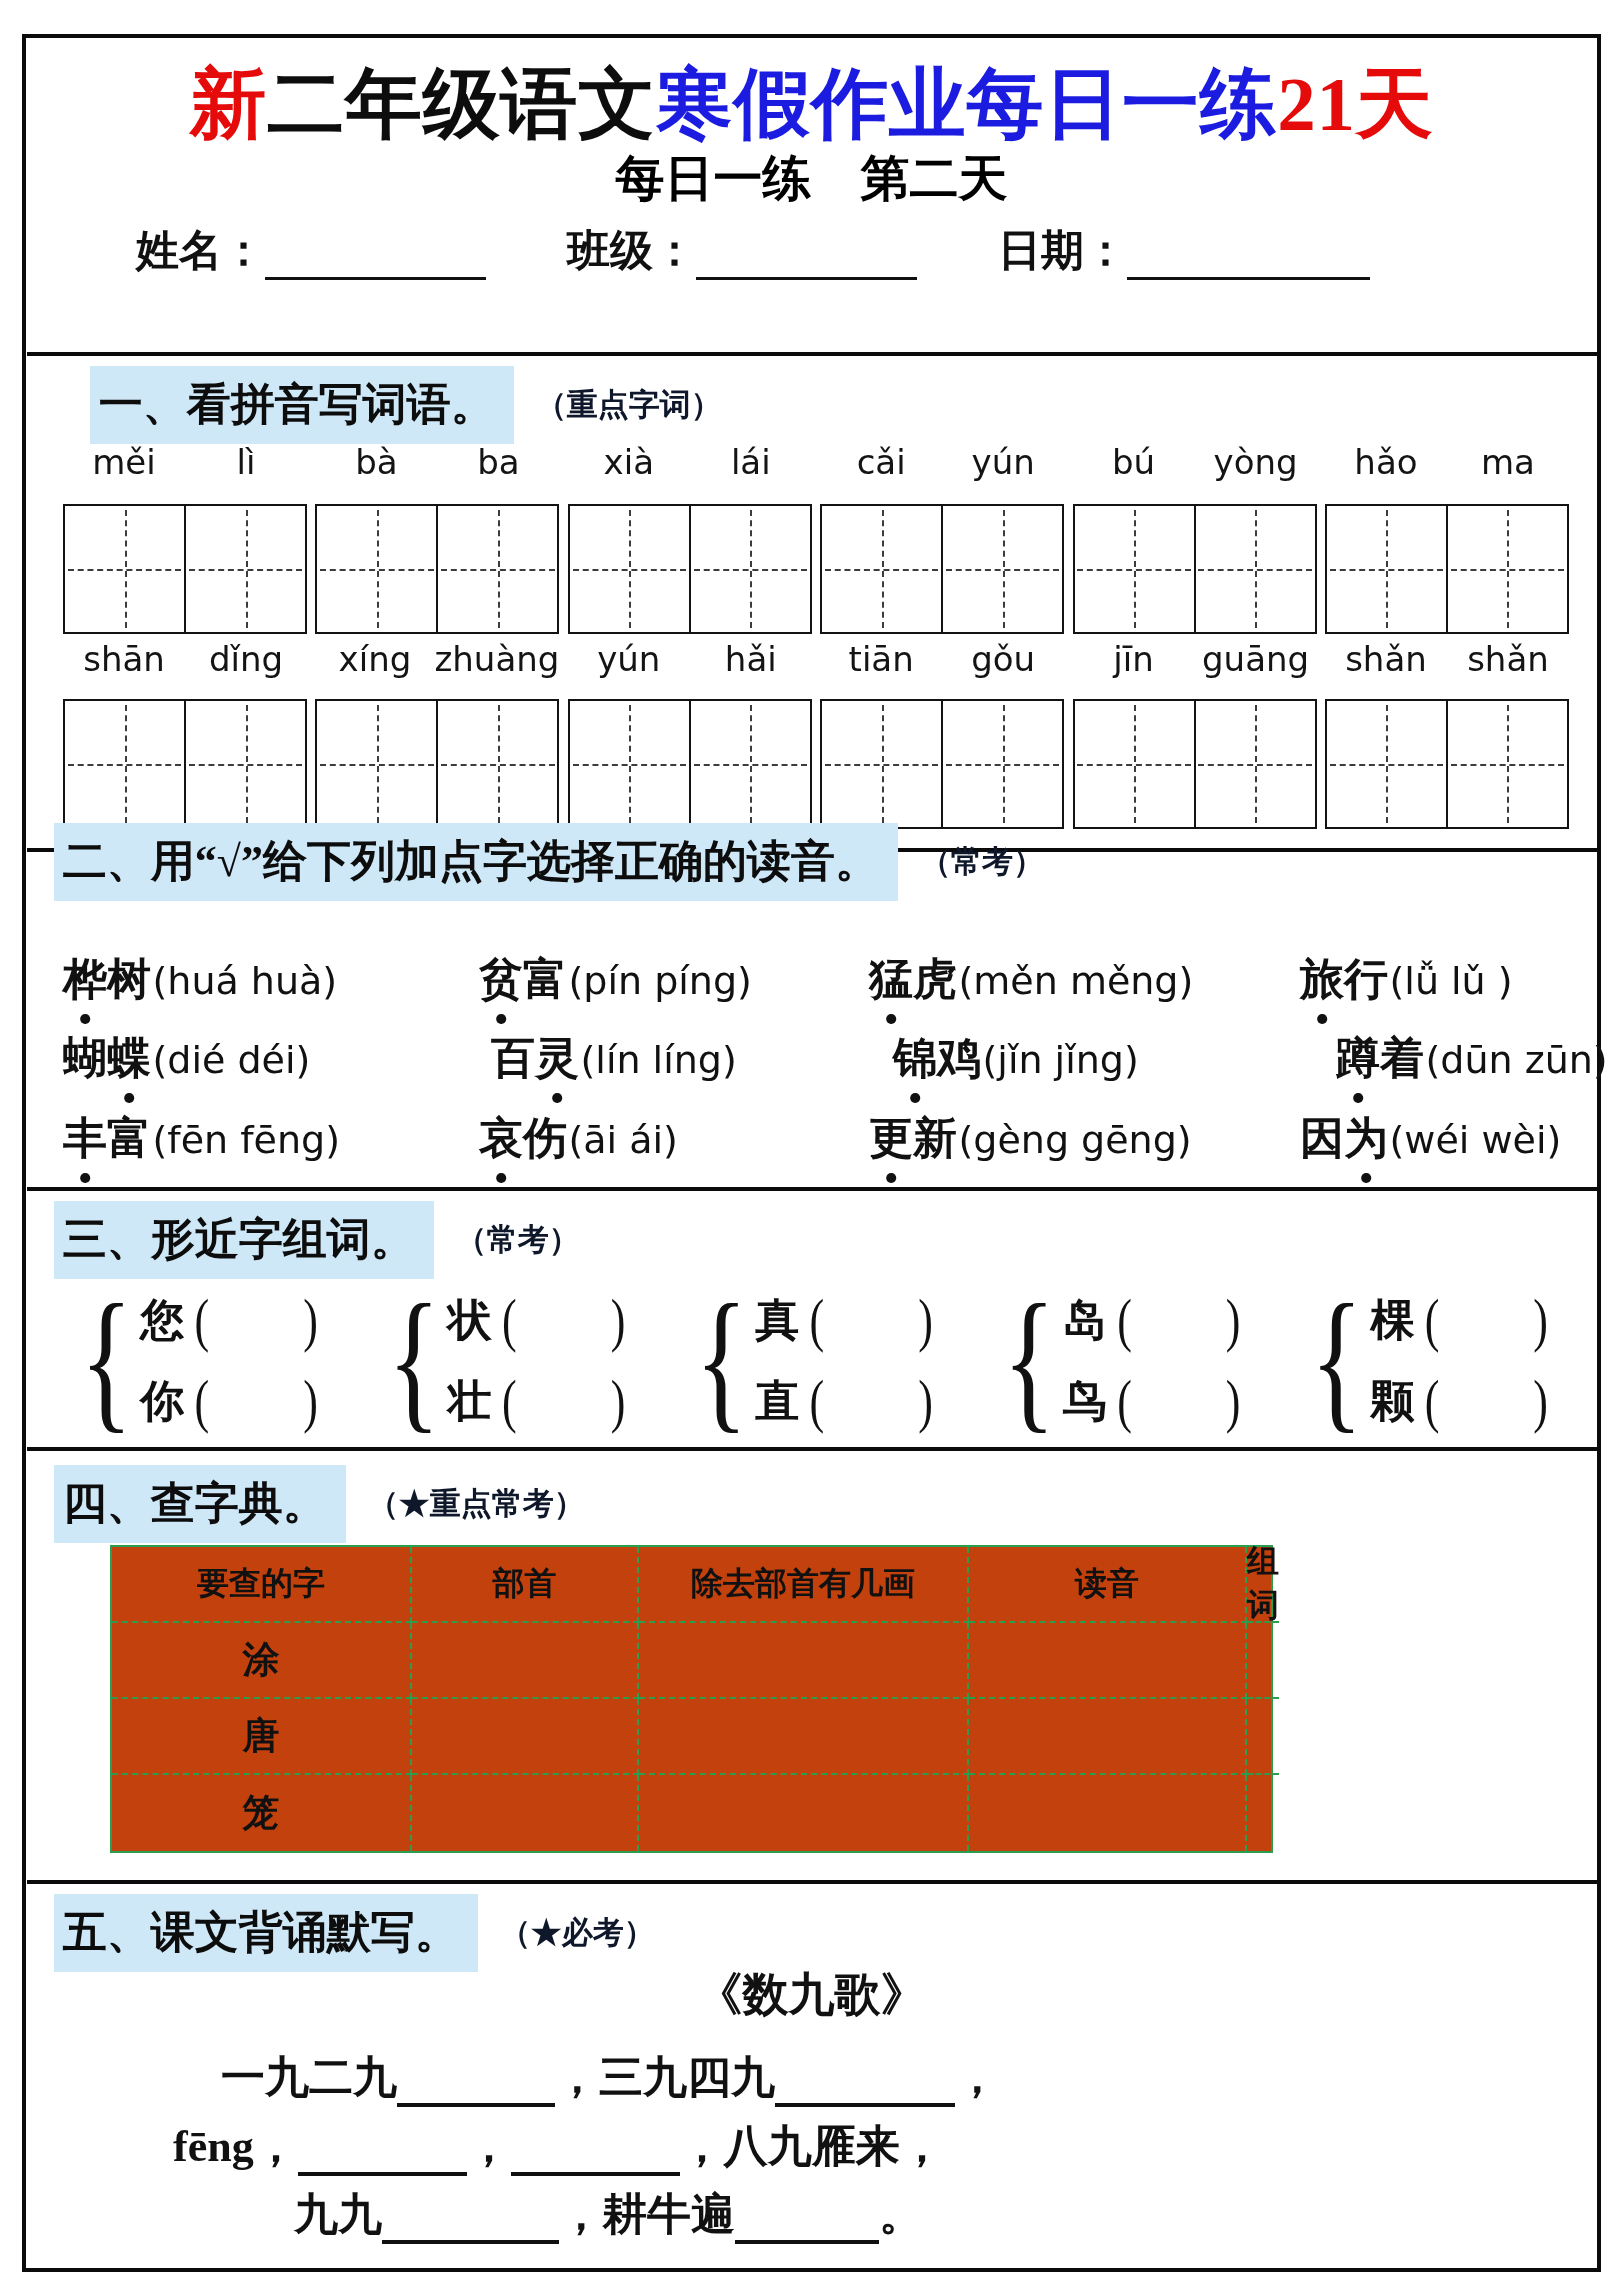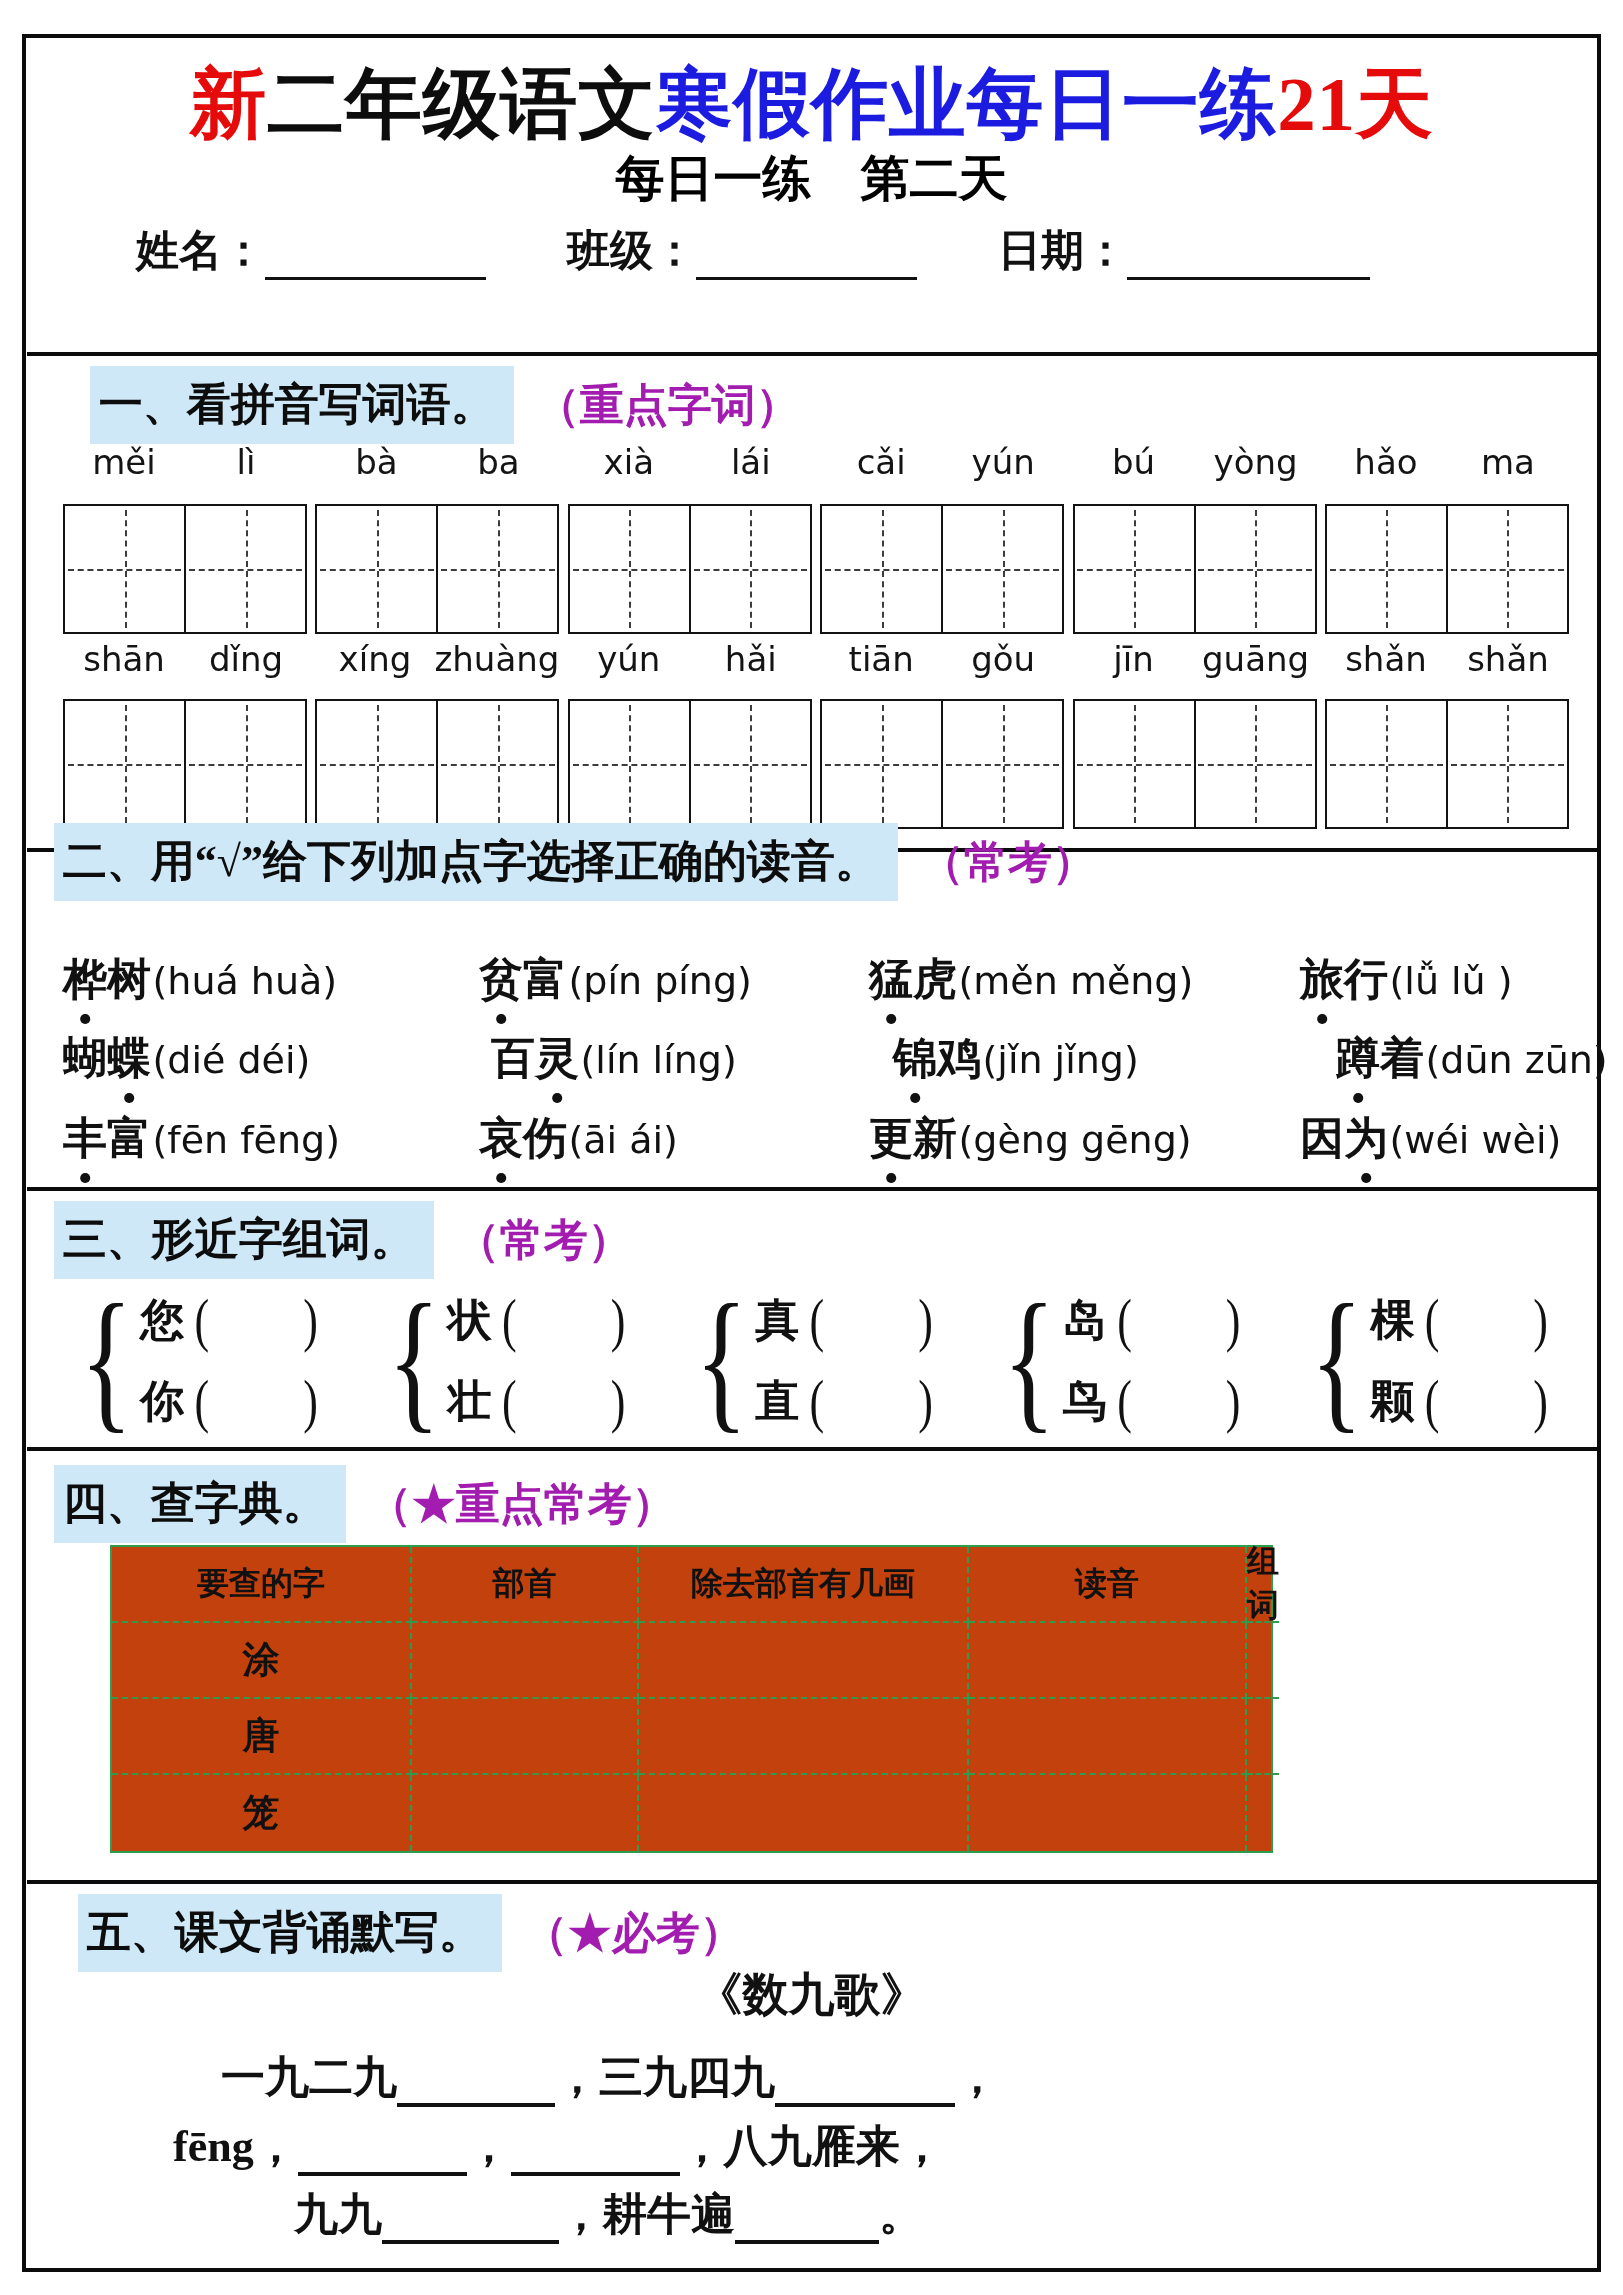--- a/index.html
+++ b/index.html
@@ -16,21 +16,21 @@
   .t-red{color:#e60b0b;} .t-black{color:#0d0d0d;} .t-blue{color:#1c1ce0;}
   .subtitle{position:absolute;top:146px;left:0;width:100%;text-align:center;
             font-size:49px;font-weight:bold;color:#000000;white-space:nowrap;}
   .info-item{position:absolute;top:222px;font-size:43px;font-weight:bold;white-space:nowrap;}
   .blankline{display:inline-block;border-bottom:3.7px solid #111;height:1em;vertical-align:bottom;}
 
   
   .sec-head{position:absolute;left:54px;display:flex;align-items:center;gap:22px;
             font-weight:bold;white-space:nowrap;}
   .hl{background:#cfe8f7;padding:8.8px 19px 10.3px 8.8px;font-size:44px;color:#0d0d0d;}
-  .tag{color:#a21caf;font-size:44px;}
+  .tag{color:#0f172a;font-size:31px;}
 
   
   .pinyin-row{position:absolute;left:63px;width:1506px;display:flex;justify-content:space-between;
               font-family:"DejaVu Sans",sans-serif;font-size:34px;color:#141414;}
   .pr-pair{width:244px;display:flex;}
   .pr-pair span{flex:1;text-align:center;white-space:nowrap;}
   .box-row{position:absolute;left:63px;width:1506px;display:flex;justify-content:space-between;}
   .box-pair{width:244px;height:130px;border:2.9px solid #131313;box-sizing:border-box;display:flex;background:#fff;}
   .tian{flex:1;position:relative;}
   .tian + .tian{border-left:2.9px solid #131313;}
@@ -358,21 +358,21 @@
 
     <div class="cell rowchar lr">笼</div>
     <div class="cell lr"></div>
     <div class="cell lr"></div>
     <div class="cell lr"></div>
     <div class="cell lc lr"></div>
   </div>
 
   <div class="divider" style="top:1880px;"></div>
 
-  <div class="sec-head" style="top:1894px;margin-left:24px;">
+  <div class="sec-head" style="top:1894px;">
     <span class="hl">五、课文背诵默写。</span>
     <span class="tag">（★必考）</span>
   </div>
 
   <div class="poem-title">《数九歌》</div>
 
   <div class="poem-line" style="top:2048px;left:221px;">
     <span>一九二九</span><span class="pblank" style="width:158px;"></span><span>，三九四九</span><span class="pblank" style="width:180px;"></span><span>，</span>
   </div>
   <div class="poem-line" style="top:2117px;left:173px;">

